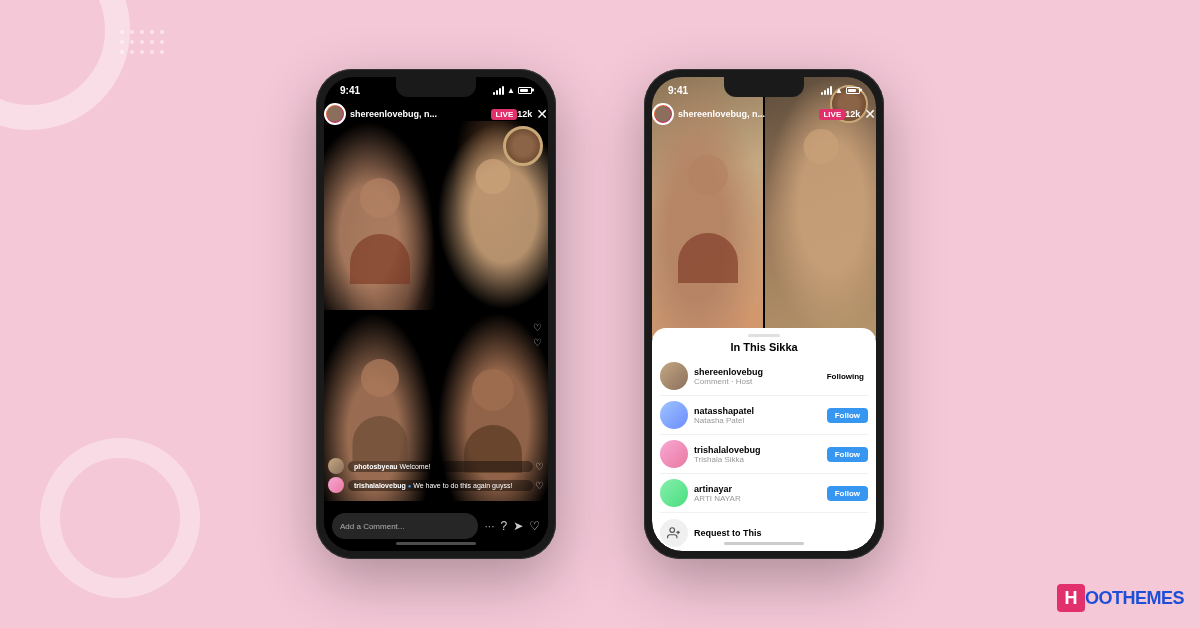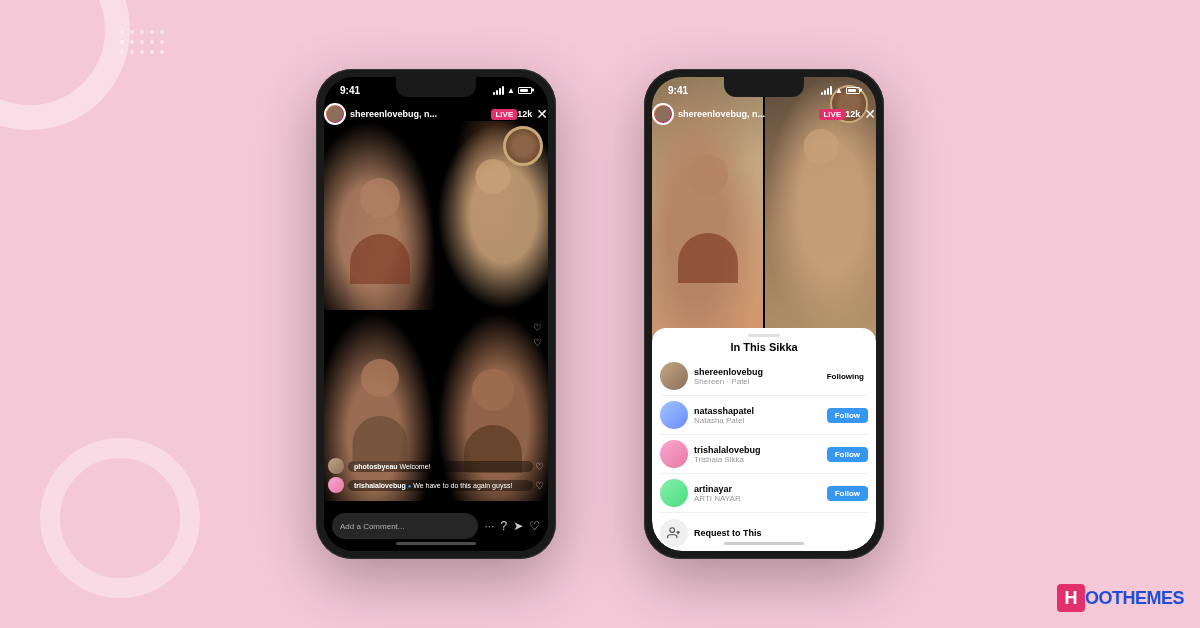--- a/index.html
+++ b/index.html
@@ -678,21 +678,21 @@
         <div class="bottom-sheet">
           <div class="sheet-handle"></div>
           <div class="sheet-title">In This Sikka</div>
 
           <div class="sheet-list">
 
             <div class="sheet-item">
               <div class="sheet-avatar avatar-1"></div>
               <div class="sheet-info">
                 <div class="sheet-name">shereenlovebug</div>
-                <div class="sheet-subname">Shereen · Patel</div>
+                <div class="sheet-subname">Comment · Host</div>
               </div>
               <button class="following-btn">Following</button>
             </div>
 
             <div class="sheet-item">
               <div class="sheet-avatar avatar-2"></div>
               <div class="sheet-info">
                 <div class="sheet-name">natasshapatel</div>
                 <div class="sheet-subname">Natasha Patel</div>
               </div>

